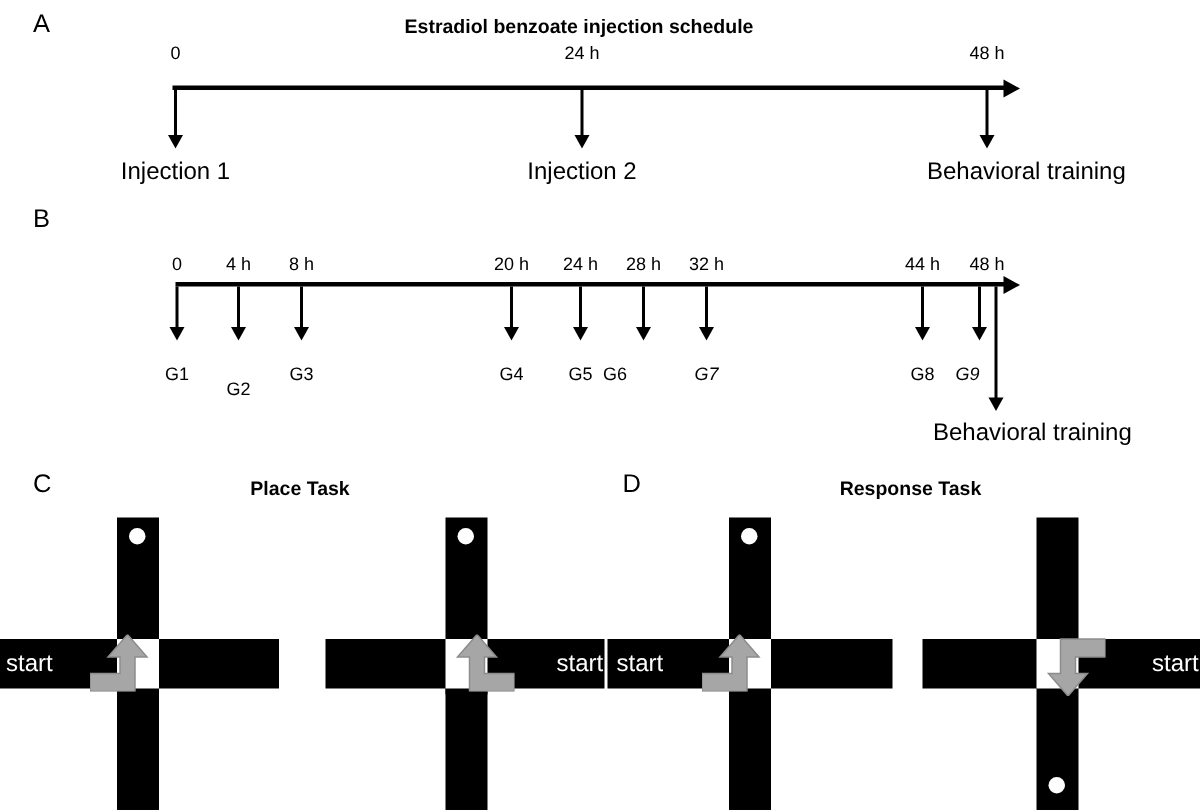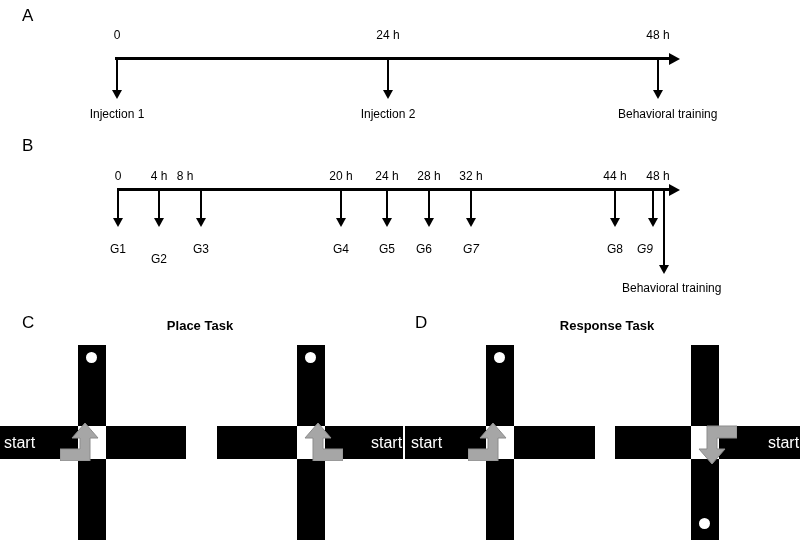--- a/index.html
+++ b/index.html
@@ -15,39 +15,40 @@
   .axis{position:absolute;height:0;border-top:3px solid #000;}
   .axis-head{position:absolute;width:0;height:0;
              border-top:6px solid transparent;border-bottom:6px solid transparent;
              border-left:11px solid #000;}
   .tick-label{position:absolute;font-size:12px;white-space:nowrap;
               transform:translateX(-50%);}
   .drop{position:absolute;width:0;border-left:2px solid #000;}
   .drop-head{position:absolute;width:0;height:0;
              border-left:5px solid transparent;border-right:5px solid transparent;
              border-top:9px solid #000;transform:translateX(-50%);}
-  .evt-label{position:absolute;font-size:12px;white-space:nowrap;text-align:center;
+  .evt-label{position:absolute;font-size:16px;white-space:nowrap;text-align:center;
              transform:translateX(-50%);line-height:15px;}
   .dose-label{position:absolute;font-size:12px;white-space:nowrap;
               transform:translateX(-50%);}
 
   
   .maze{position:absolute;}
   .arm{position:absolute;background:#000;}
   .hub{position:absolute;background:#ffffff;}
   .pellet{position:absolute;background:#ffffff;border-radius:50%;}
   .start{position:absolute;font-size:16px;color:#ffffff;white-space:nowrap;}
   .turn{position:absolute;}
 </style>
 </head>
 <body>
 
 <div class="fig">
 
   <div class="panel-letter" style="left:22px;top:6px;">A</div>
+  <div class="panel-title" style="left:386px;top:10px;">Estradiol benzoate injection schedule</div>
 
   <div class="axis" style="left:115px;top:57px;width:558px;"></div>
   <div class="axis-head" style="left:669px;top:53px;"></div>
 
   <div class="tick-label" style="left:117px;top:28px;">0</div>
   <div class="tick-label" style="left:388px;top:28px;">24 h</div>
   <div class="tick-label" style="left:658px;top:28px;">48 h</div>
 
   <div class="drop" style="left:116px;top:60px;height:32px;"></div>
   <div class="drop-head" style="left:117px;top:90px;"></div>
@@ -60,21 +61,21 @@
   <div class="evt-label" style="left:388px;top:107px;">Injection 2</div>
   <div class="evt-label" style="left:658px;top:107px;width:80px;">Behavioral training</div>
 
   <div class="panel-letter" style="left:22px;top:136px;">B</div>
 
   <div class="axis" style="left:117px;top:188px;width:556px;"></div>
   <div class="axis-head" style="left:669px;top:184px;"></div>
 
   <div class="tick-label" style="left:118px;top:169px;">0</div>
   <div class="tick-label" style="left:159px;top:169px;">4 h</div>
-  <div class="tick-label" style="left:185px;top:169px;">8 h</div>
+  <div class="tick-label" style="left:201px;top:169px;">8 h</div>
   <div class="tick-label" style="left:341px;top:169px;">20 h</div>
   <div class="tick-label" style="left:387px;top:169px;">24 h</div>
   <div class="tick-label" style="left:429px;top:169px;">28 h</div>
   <div class="tick-label" style="left:471px;top:169px;">32 h</div>
   <div class="tick-label" style="left:615px;top:169px;">44 h</div>
   <div class="tick-label" style="left:658px;top:169px;">48 h</div>
 
   <div class="drop" style="left:117px;top:191px;height:29px;"></div>
   <div class="drop-head" style="left:118px;top:218px;"></div>
   <div class="drop" style="left:158px;top:191px;height:29px;"></div>
@@ -95,21 +96,21 @@
   <div class="drop-head" style="left:653px;top:218px;"></div>
 
   <div class="drop" style="left:663px;top:191px;height:76px;"></div>
   <div class="drop-head" style="left:664px;top:265px;"></div>
 
   <div class="dose-label" style="left:118px;top:242px;">G1</div>
   <div class="dose-label" style="left:159px;top:242px;margin-top:10px;">G2</div>
   <div class="dose-label" style="left:201px;top:242px;">G3</div>
   <div class="dose-label" style="left:341px;top:242px;">G4</div>
   <div class="dose-label" style="left:387px;top:242px;">G5</div>
-  <div class="dose-label" style="left:424px;top:242px;text-align:right;">G6</div>
+  <div class="dose-label" style="left:410px;top:242px;text-align:right;">G6</div>
   <div class="dose-label" style="left:471px;top:242px;font-style:italic;">G7</div>
   <div class="dose-label" style="left:615px;top:242px;">G8</div>
   <div class="dose-label" style="left:645px;top:242px;font-style:italic;">G9</div>
 
   <div class="evt-label" style="left:664px;top:281px;width:84px;">Behavioral training</div>
 
   <div class="panel-letter" style="left:22px;top:313px;">C</div>
   <div class="panel-title" style="left:200px;top:318px;">Place Task</div>
 
   <div class="maze" style="left:0px;top:345px;width:190px;height:195px;">

